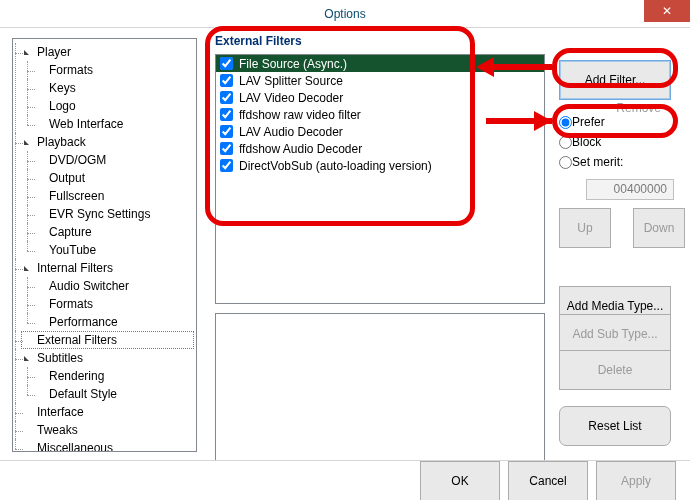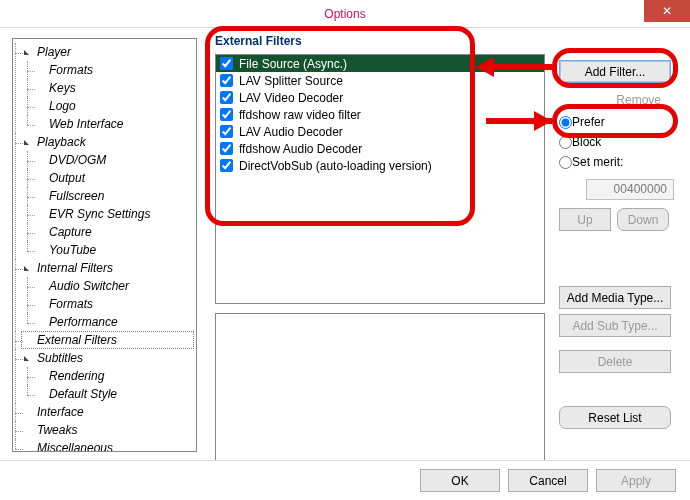--- a/index.html
+++ b/index.html
@@ -1,31 +1,31 @@
 <!DOCTYPE html>
 <html><head>
 <meta charset="utf-8">
 <style>
   * { box-sizing: border-box; font-family: "Segoe UI", Tahoma, sans-serif; font-size: 12px; }
   html, body { margin: 0; padding: 0; }
   body { width: 690px; height: 500px; background: #fff; overflow: hidden; position: relative; }
 
   
   .titlebar { height: 28px; background: #fff; border-bottom: 1px solid #d6d6d6; position: relative; display: flex; align-items: center; justify-content: center; }
-  .titlebar .title { color: #be185d; }
+  .titlebar .title { color: #0c4a6e; }
   .close-btn { position: absolute; right: 0; top: 0; width: 46px; height: 22px; background: #c7493b; color: #fff; display: flex; align-items: center; justify-content: center; font-size: 14px; cursor: pointer; }
 
   
   .content { position: absolute; top: 28px; left: 0; right: 0; bottom: 40px; padding: 8px 10px; }
 
   
   .tree-panel { position: absolute; left: 12px; top: 10px; width: 185px; bottom: 8px; border: 1px solid #828790; background: #fff; overflow: auto; padding: 4px 2px; }
   .tree ul { list-style: none; margin: 0; padding: 0 0 0 12px; }
   .tree > ul { padding-left: 6px; }
-  .tree li { position: relative; padding: 0; font-style: italic; }
+  .tree li { position: relative; padding: 0; }
   .tree li::before { content: ""; position: absolute; left: -6px; top: 0; bottom: 0; border-left: 1px dotted #999; }
   .tree li::after { content: ""; position: absolute; left: -6px; top: 10px; width: 8px; border-top: 1px dotted #999; }
   .tree li:last-child::before { height: 10px; }
   .node { display: flex; align-items: center; height: 18px; cursor: default; white-space: nowrap; }
   .expander { width: 11px; height: 11px; display: inline-flex; align-items: center; justify-content: center; margin-right: 3px; }
   .expander svg { display: block; }
   .spacer { width: 14px; display: inline-block; }
   .node.selected { outline: 1px dotted #7a7a7a; outline-offset: -1px; }
   .node .label { padding: 0 2px; }
 
@@ -33,34 +33,34 @@
   .group-title { position: absolute; left: 215px; top: 6px; font-weight: bold; color: #003173; }
 
   
   .filter-list { position: absolute; left: 215px; top: 26px; width: 330px; height: 250px; border: 1px solid #828790; background: #fff; overflow: auto; }
   .filter-row { display: flex; align-items: center; height: 17px; padding-left: 4px; }
   .filter-row input[type=checkbox] { margin: 0 4px 0 0; width: 13px; height: 13px; }
   .filter-row .flabel { flex: 1; padding: 0 2px; }
   .filter-row.selected { background: #14532d; color: #fff; }
 
   
-  .btn { width: 112px; height: 23px; background: #e9e9e9; border: 1px solid #acacac; display: flex; align-items: center; justify-content: center; cursor: pointer; user-select: none; }
+  .btn { width: 112px; height: 40px; background: #e9e9e9; border: 1px solid #acacac; display: flex; align-items: center; justify-content: center; cursor: pointer; user-select: none; }
   .btn.disabled { color: #9a9a9a; cursor: default; }
   .btn.default-focus { border: 1px solid #6fa9dd; outline: 1px solid #a4c9ef; outline-offset: -2px; }
 
   .btn-addfilter { position: absolute; left: 559px; top: 32px; }
   .btn-remove    { position: absolute; left: 559px; top: 60px; border: none; background: transparent; justify-content: flex-end; padding-right: 10px; }
 
   .radio-group { position: absolute; left: 559px; top: 84px; width: 116px; }
   .radio-row { display: flex; align-items: center; height: 20px; }
   .radio-row input[type=radio] { margin: 0; }
   .merit-value { position: absolute; left: 586px; top: 151px; width: 88px; height: 21px; border: 1px solid #c0c0c0; background: #f3f3f3; text-align: right; padding: 2px 6px; color: #7a7a7a; }
 
   .btn-up   { position: absolute; left: 559px; top: 180px; width: 52px; }
-  .btn-down { position: absolute; left: 617px; top: 180px; width: 52px; border-radius: 7px; }
+  .btn-down { position: absolute; left: 633px; top: 180px; width: 52px; }
 
   
   .media-list { position: absolute; left: 215px; top: 285px; width: 330px; height: 158px; border: 1px solid #828790; background: #fff; }
   .btn-addmedia { position: absolute; left: 559px; top: 258px; }
   .btn-addsub   { position: absolute; left: 559px; top: 286px; }
   .btn-delete   { position: absolute; left: 559px; top: 322px; }
   .btn-reset    { position: absolute; left: 559px; top: 378px; border-radius: 7px; }
 
   
   .footer { position: absolute; left: 0; right: 0; bottom: 0; height: 40px; border-top: 1px solid #d6d6d6; display: flex; align-items: center; justify-content: flex-end; gap: 8px; padding-right: 14px; background: #fff; }

